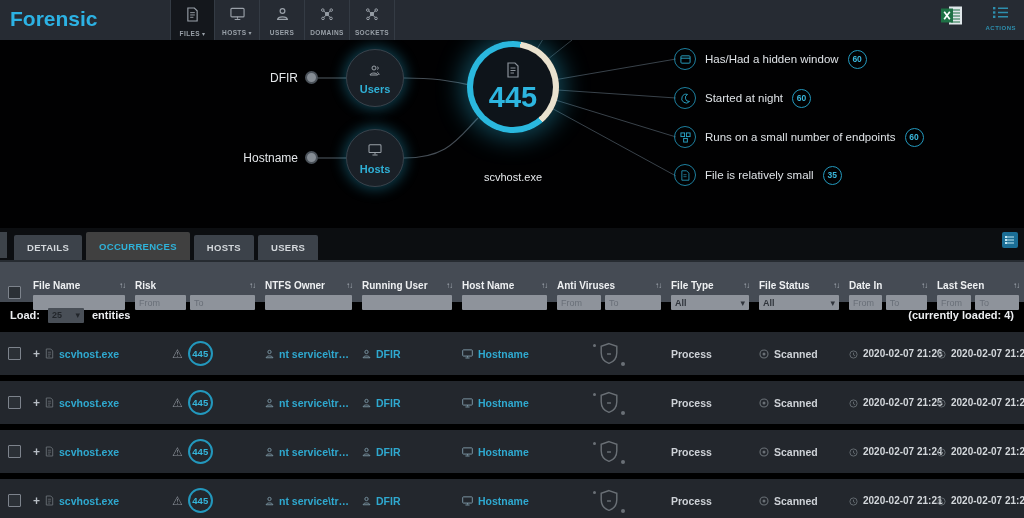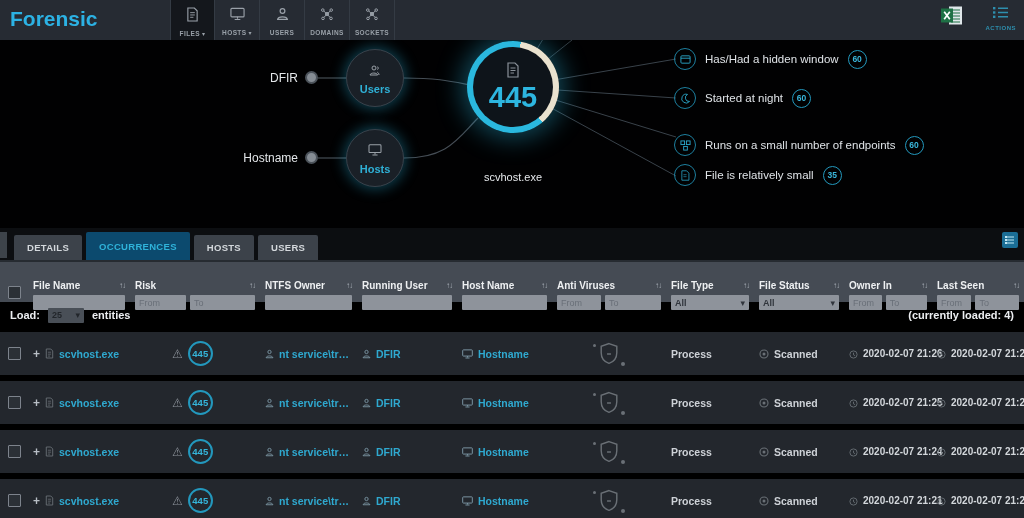--- a/index.html
+++ b/index.html
@@ -50,21 +50,21 @@
   .ind-badge { width:19px; height:19px; border-radius:50%; border:1px solid #2398bd; color:#3ab7dc;
     font-size:8.5px; font-weight:700; display:flex; align-items:center; justify-content:center; flex:0 0 auto; }
 
   
   .tabbar { position:relative; height:34px; background:#0c0e11; border-bottom:2px solid #262b31;
     display:flex; align-items:flex-end; padding-left:14px; }
   .tab-strip { position:absolute; left:0; bottom:2px; width:7px; height:26px; background:#3d434a; }
   .tab { height:25px; padding:0 13px; margin-right:4px; display:flex; align-items:center;
     background:#3c424a; color:#d4d8dc; font-size:9.5px; font-weight:700; letter-spacing:.3px;
     border-radius:2px 2px 0 0; cursor:pointer; }
-  .tab.active { background:#0c4a6e; color:#2fb3da; height:28px; }
+  .tab.active { background:#404040; color:#2fb3da; height:28px; }
   .grid-settings { position:absolute; right:6px; top:4px; width:16px; height:16px; border-radius:2px;
     background:#1b6e96; display:flex; align-items:center; justify-content:center; cursor:pointer; }
 
   
   .tgrid { display:grid; grid-template-columns:28px 102px 130px 97px 100px 95px 114px 88px 90px 88px 92px; }
   .thead { height:40px; background:#454b54; align-items:start; padding-top:16px; }
   .hcol { padding:0 5px; }
   .hlabel { display:flex; align-items:center; justify-content:space-between; height:14px; }
   .hlabel .txt { font-size:10px; font-weight:700; color:#eef0f2; white-space:nowrap; }
   .sort { font-size:8px; color:#a6adb5; cursor:pointer; letter-spacing:-1px; }
@@ -270,21 +270,21 @@
   </div>
   <div class="indicator" style="top:47px;">
     <span class="ind-icon">
       <svg width="11" height="11" viewBox="0 0 12 12">
           <path d="M8.2 1.6a4.8 4.8 0 1 0 2.2 7.6 4 4 0 0 1-2.2-7.6z" fill="none" stroke="currentColor"></path>
         </svg>
     </span>
     <span class="ind-label">Started at night</span>
     <span class="ind-badge">60</span>
   </div>
-  <div class="indicator" style="top:94px;">
+  <div class="indicator" style="top:86px;">
     <span class="ind-icon">
       <svg width="11" height="11" viewBox="0 0 12 12">
           <rect x="1" y="1" width="4" height="4" fill="none" stroke="currentColor"></rect>
           <rect x="7" y="1" width="4" height="4" fill="none" stroke="currentColor"></rect>
           <rect x="4" y="7" width="4" height="4" fill="none" stroke="currentColor"></rect>
         </svg>
     </span>
     <span class="ind-label">Runs on a small number of endpoints</span>
     <span class="ind-badge">60</span>
   </div>
@@ -404,21 +404,21 @@
     <div class="hfilter">
         <div class="hselect">
           <span>All</span>
           <span>▾</span>
         </div>
       </div>
   </div>
 
   <div class="hcol">
     <div class="hlabel">
-        <span class="txt">Owner In</span>
+        <span class="txt">Date In</span>
         <span class="sort">↑↓</span>
       </div>
     <div class="hfilter">
       <input class="half1" placeholder="From" style="">
       <input class="half2" placeholder="To" style="">
     </div>
   </div>
 
   <div class="hcol">
     <div class="hlabel">

